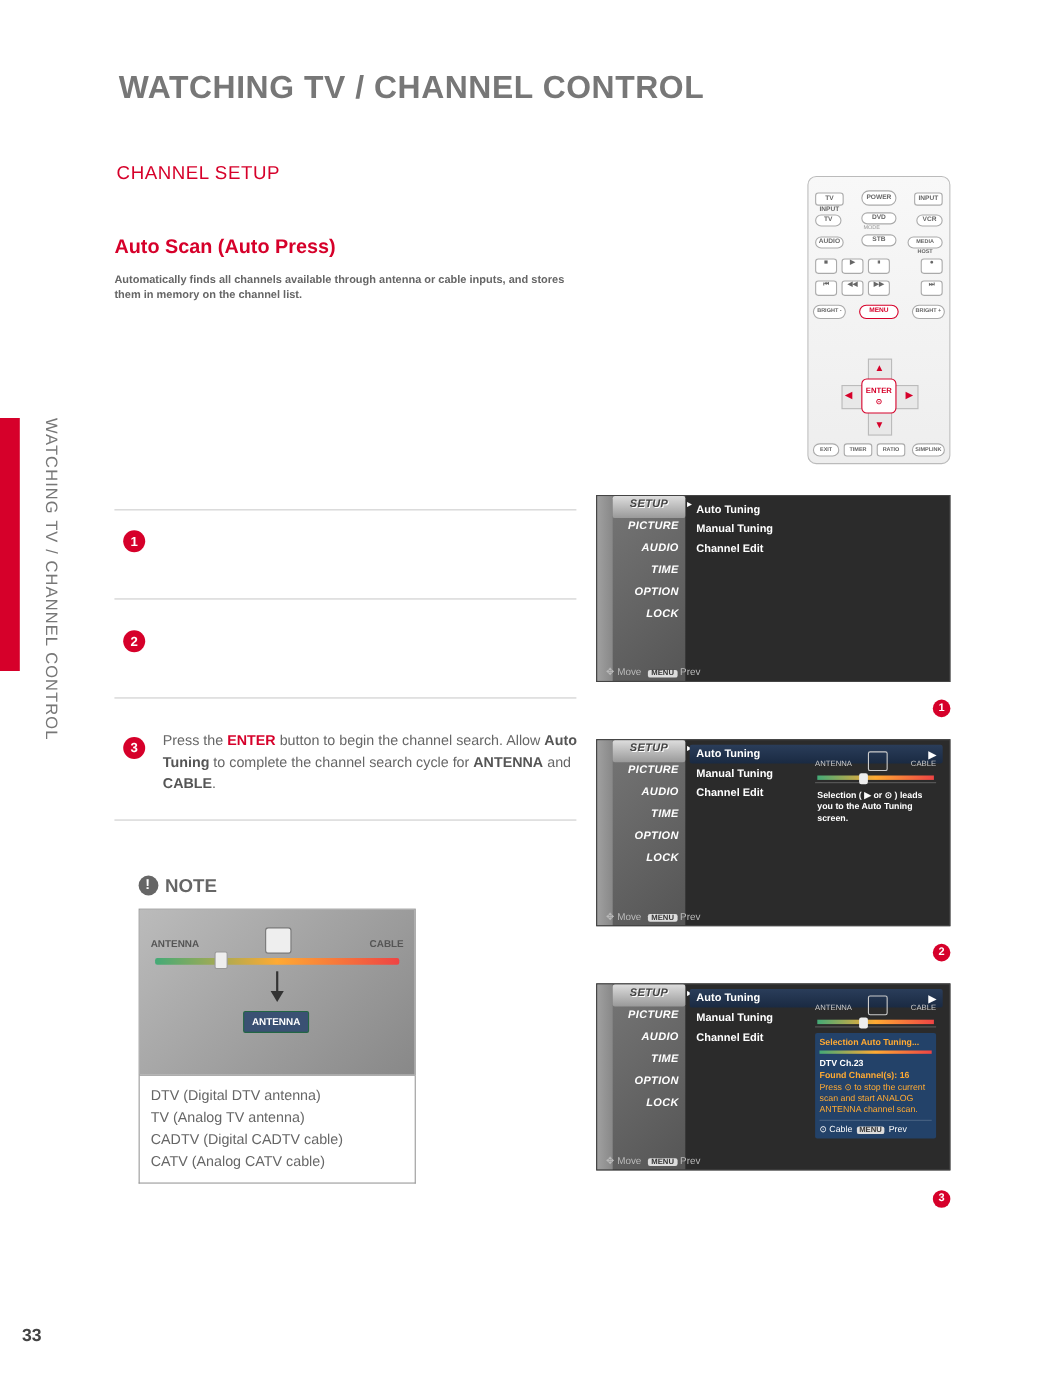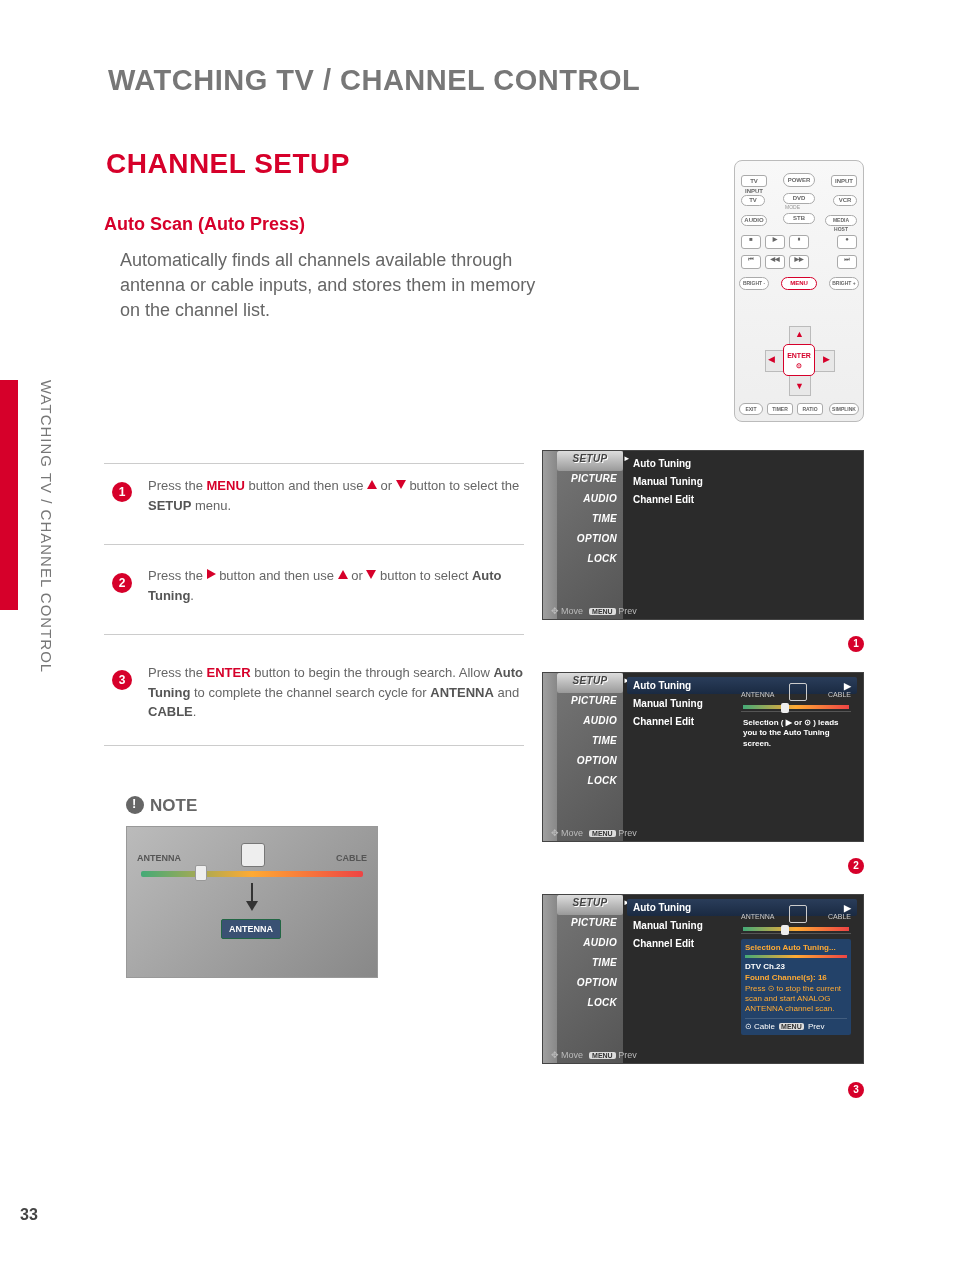--- a/index.html
+++ b/index.html
@@ -1,23 +1,23 @@
 <!DOCTYPE html>
 <html><head>
 <meta charset="utf-8">
 <style>
 body{margin:0;padding:0;font-family:Georgia,'Times New Roman',serif;color:#555;background:#fff}
 .page{width:954px;height:1272px;position:relative;background:#fff;overflow:hidden}
 .sidetab{position:absolute;left:0;top:380px;width:18px;height:230px;background:#d6002a}
 .vt{position:absolute;left:38px;top:380px;writing-mode:vertical-rl;font-family:'Trebuchet MS',Arial,sans-serif;font-size:15px;color:#777;letter-spacing:1px}
 .pn{position:absolute;left:20px;bottom:48px;font-family:Arial,sans-serif;font-size:16px;color:#444;font-weight:bold}
 .title{position:absolute;left:108px;top:64px;font-family:'Trebuchet MS',Arial,sans-serif;font-size:29px;color:#777;font-weight:600;letter-spacing:.5px}
-.h1r{position:absolute;left:106px;top:148px;font-family:'Trebuchet MS',Arial,sans-serif;font-size:28px;color:#d6002a;font-weight:700;letter-spacing:.5px}
+.h1r{position:absolute;left:106px;top:148px;font-family:'Trebuchet MS',Arial,sans-serif;font-size:17px;color:#d6002a;font-weight:400;letter-spacing:.5px}
 .h2r{position:absolute;left:104px;top:214px;font-family:'Trebuchet MS',Arial,sans-serif;font-size:18px;color:#d6002a;font-weight:600}
-.para{position:absolute;left:120px;width:420px;font-family:'Trebuchet MS',Arial,sans-serif;font-size:18px;color:#666;line-height:1.4;font-weight:400}
+.para{position:absolute;left:104px;width:420px;font-family:'Trebuchet MS',Arial,sans-serif;font-size:10px;color:#666;line-height:1.4;font-weight:700}
 .hr{position:absolute;left:104px;width:420px;height:1px;background:#ccc}
 .step{position:absolute;left:148px;width:380px;font-family:'Trebuchet MS',Arial,sans-serif;font-size:13px;color:#666;line-height:1.5}
 .step b{color:#555}
 .badge{position:absolute;width:20px;height:20px;border-radius:50%;background:#d6002a;color:#fff;font:bold 12px/20px Arial;text-align:center}
 .remote{position:absolute;right:90px;top:160px;width:128px;height:260px;border:1px solid #bbb;border-radius:8px;background:linear-gradient(#f8f8f8,#eee)}
 .rbtn{position:absolute;border:1px solid #aaa;border-radius:3px;background:#fff;font:bold 6px Arial;color:#666;text-align:center;line-height:1}
 .rbtn.pill{border-radius:8px}
 .dpad{position:absolute;left:30px;top:165px;width:68px;height:68px}
 .dpad .arm{position:absolute;background:#e8e8e8;border:1px solid #bbb}
 .dpad .h{left:0;top:24px;width:68px;height:20px}
@@ -84,32 +84,26 @@
   <div class="pn">33</div>
 
   <div class="title">WATCHING TV / CHANNEL CONTROL</div>
   <div class="h1r">CHANNEL SETUP</div>
   <div class="h2r">Auto Scan (Auto Press)</div>
 
   <div class="para" style="top:248px">Automatically finds all channels available through antenna or cable inputs, and stores them in memory on the channel list.</div>
 
   <div class="hr" style="top:463px"></div>
   <div class="badge" style="left:112px;top:482px">1</div>
-  <div class="step" style="top:476px">
-    <span>Press the </span><span class="red">MENU</span><span> button and then use </span><span class="tri u"></span><span> or </span><span class="tri d"></span><span> button to select the </span><b>SETUP</b><span> menu.</span>
-  </div>
   <div class="hr" style="top:544px"></div>
   <div class="badge" style="left:112px;top:573px">2</div>
-  <div class="step" style="top:566px">
-    <span>Press the </span><span class="tri r"></span><span> button and then use </span><span class="tri u"></span><span> or </span><span class="tri d"></span><span> button to select </span><b>Auto Tuning</b><span>.</span>
-  </div>
   <div class="hr" style="top:634px"></div>
   <div class="badge" style="left:112px;top:670px">3</div>
   <div class="step" style="top:663px">
-    <span>Press the </span><span class="red">ENTER</span><span> button to begin the through search. Allow </span><b>Auto Tuning</b><span> to complete the channel search cycle for </span><b>ANTENNA</b><span> and </span><b>CABLE</b><span>.</span>
+    <span>Press the </span><span class="red">ENTER</span><span> button to begin the channel search. Allow </span><b>Auto Tuning</b><span> to complete the channel search cycle for </span><b>ANTENNA</b><span> and </span><b>CABLE</b><span>.</span>
   </div>
   <div class="hr" style="top:745px"></div>
 
   <div class="remote">
     <div class="rbtn" style="left:6px;top:14px;width:24px;height:10px;line-height:10px">TV INPUT</div>
     <div class="rbtn pill" style="left:48px;top:12px;width:30px;height:12px;line-height:12px">POWER</div>
     <div class="rbtn" style="right:6px;top:14px;width:24px;height:10px;line-height:10px">INPUT</div>
     <div class="rbtn pill" style="left:6px;top:34px;width:22px;height:9px;line-height:9px">TV</div>
     <div class="rbtn pill" style="left:48px;top:32px;width:30px;height:9px;line-height:9px">DVD</div>
     <div class="rbtn pill" style="right:6px;top:34px;width:22px;height:9px;line-height:9px">VCR</div>
@@ -272,15 +266,21 @@
         <div class="al">ANTENNA</div>
         <div class="ico"></div>
         <div class="ar">CABLE</div>
         <div class="sl"></div>
           <div class="th"></div>
       </div>
       <div class="arrowline"></div>
         <div class="arrowdown"></div>
       <div class="lbl">ANTENNA</div>
     </div>
+    <div class="notelist">
+      <div>DTV (Digital DTV antenna)</div>
+      <div>TV (Analog TV antenna)</div>
+      <div>CADTV (Digital CADTV cable)</div>
+      <div>CATV (Analog CATV cable)</div>
+    </div>
   </div>
 
 </div>
 
 </body></html>

